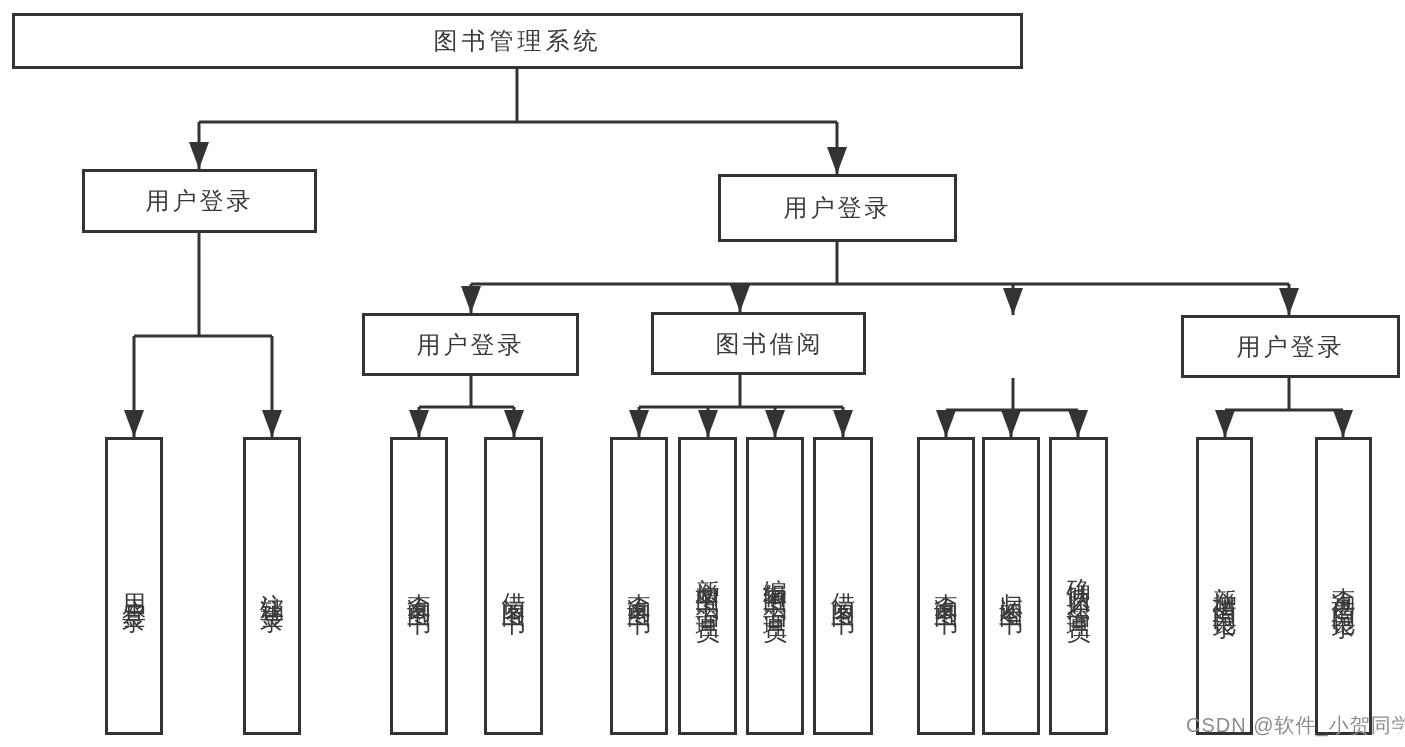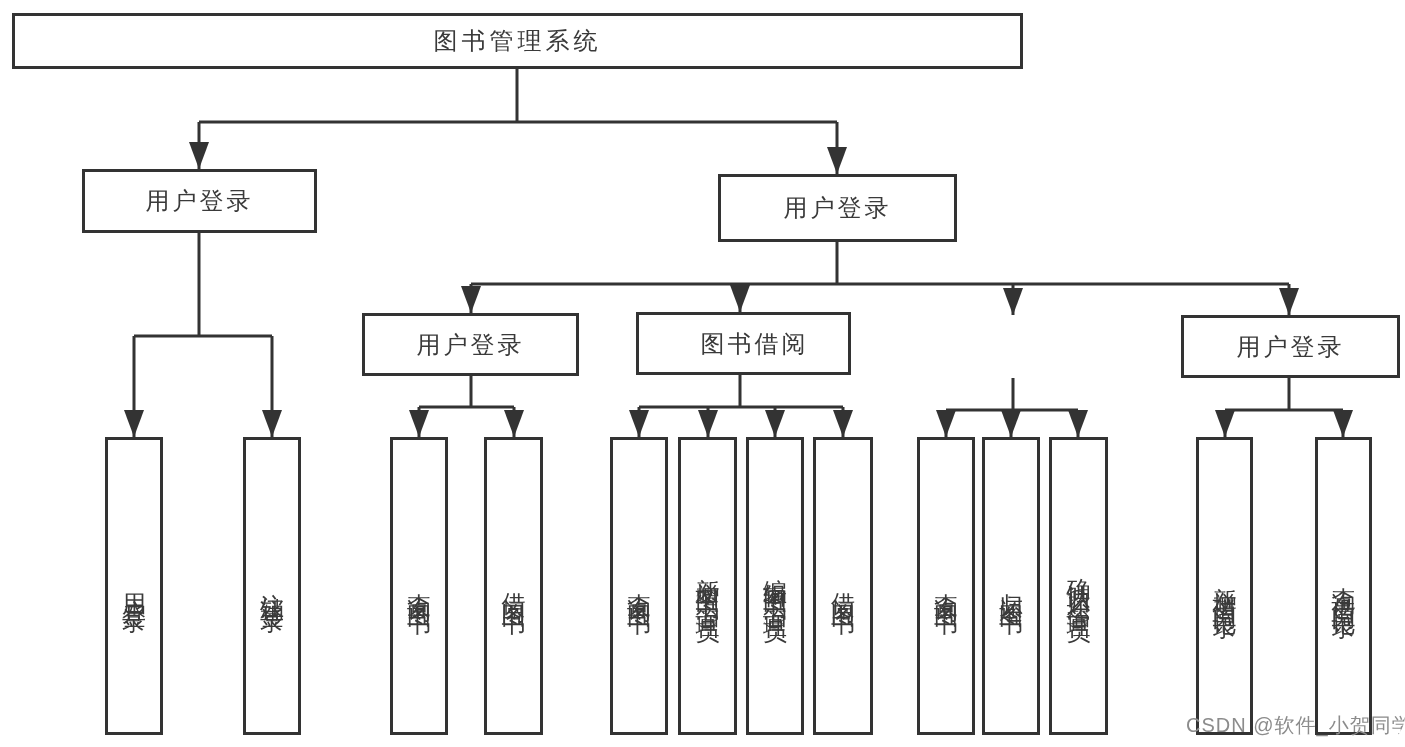--- a/index.html
+++ b/index.html
@@ -66,21 +66,21 @@
         <polygon points="1333,410 1353,410 1343,437"></polygon>
       </g>
   </svg>
 
   <div class="box lvl root" style="left:12px;top:13px;width:1011px;height:56px;">图书管理系统</div>
 
   <div class="box lvl" style="left:82px;top:169px;width:235px;height:64px;">用户登录</div>
   <div class="box lvl" style="left:718px;top:174px;width:239px;height:68px;">用户登录</div>
 
   <div class="box lvl" style="left:362px;top:313px;width:217px;height:63px;">用户登录</div>
-  <div class="box lvl" style="left:636px;top:312px;width:215px;height:63px;padding-left:22px;">图书借阅</div>
+  <div class="box lvl" style="left:651px;top:312px;width:215px;height:63px;padding-left:22px;">图书借阅</div>
   <div class="box lvl" style="left:1181px;top:315px;width:219px;height:63px;">用户登录</div>
 
   <div class="box leaf" style="left:105px;top:437px;width:58px;height:298px;">用户登录</div>
   <div class="box leaf" style="left:243px;top:437px;width:58px;height:298px;">注销登录</div>
 
   <div class="box leaf" style="left:390px;top:437px;width:58px;height:298px;">查询图书</div>
   <div class="box leaf" style="left:484px;top:437px;width:59px;height:298px;">借阅图书</div>
 
   <div class="box leaf" style="left:610px;top:437px;width:58px;height:298px;">查询图书</div>
   <div class="box leaf" style="left:678px;top:437px;width:59px;height:298px;">新增图书（管理员）</div>

